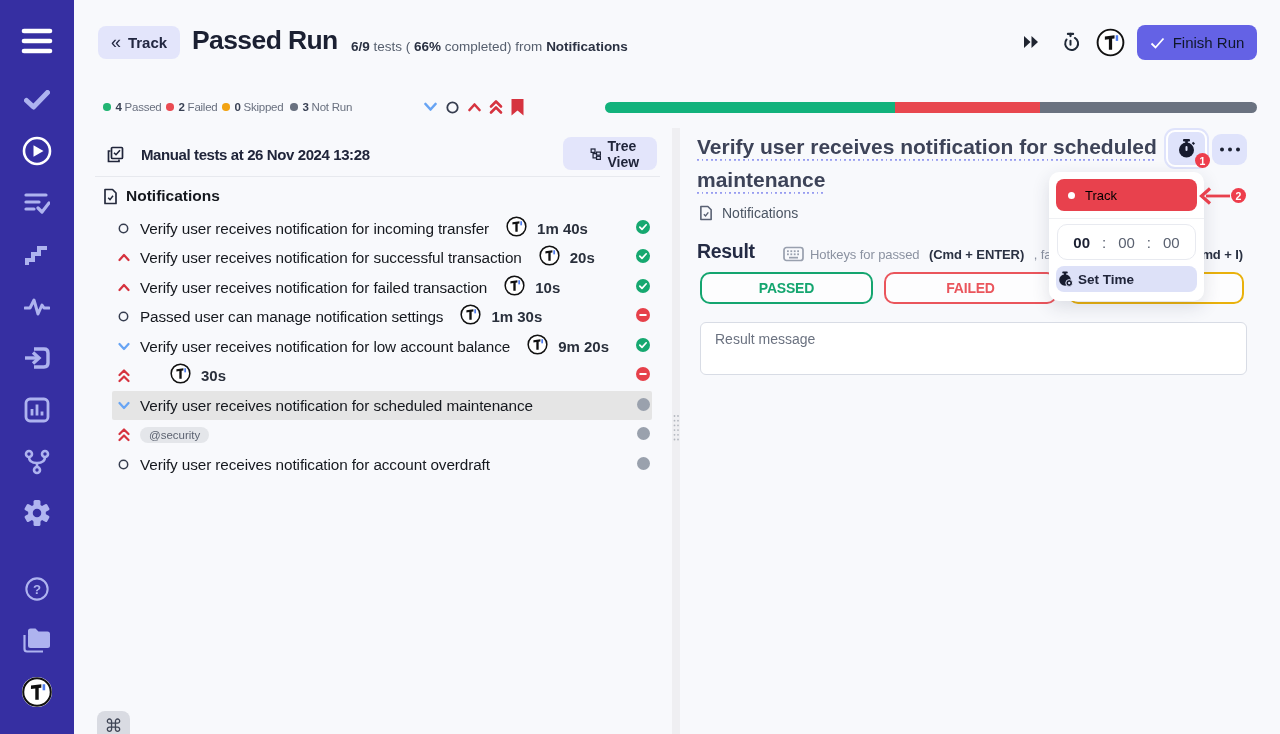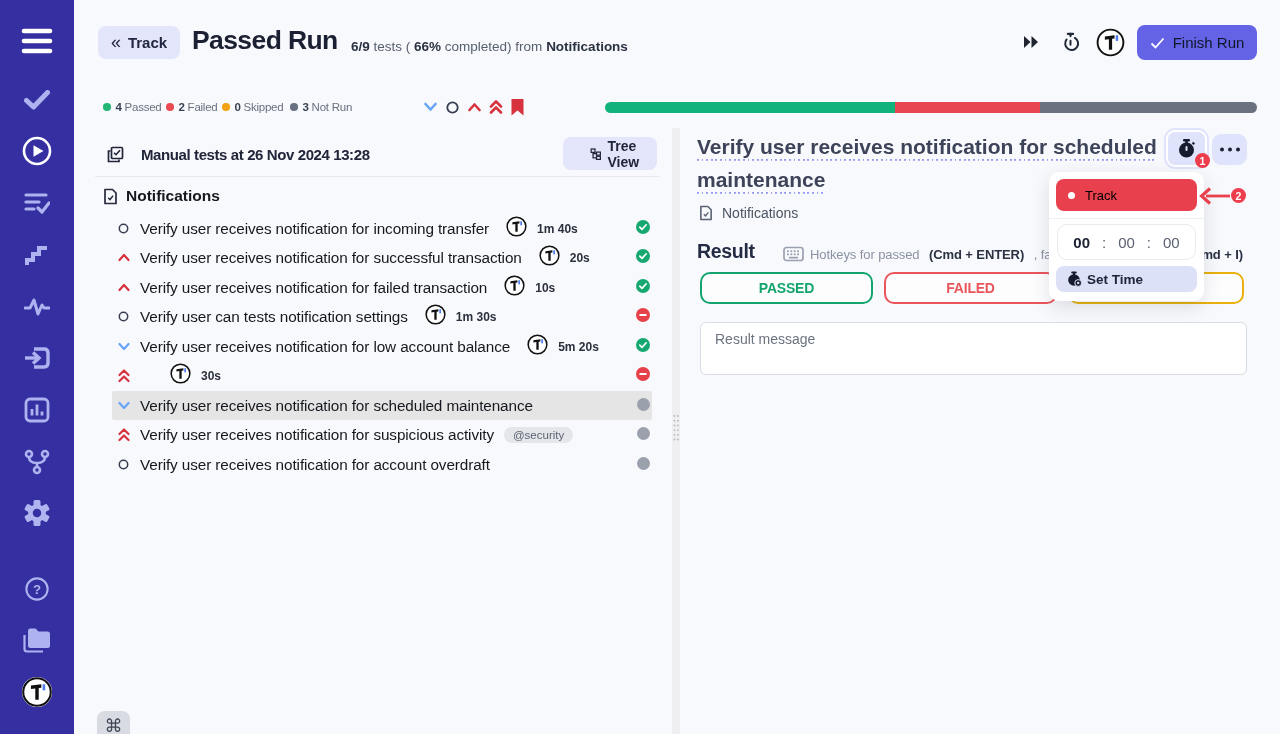--- a/index.html
+++ b/index.html
@@ -25,21 +25,21 @@
 
 #lhead { left:107px; top:138px; width:550px; height:32px; display:flex; align-items:center;gap:7px; }
 #lhead .t { font-size:15px; font-weight:700; color:#20253a; margin-left:10px; letter-spacing:-0.4px; }
 #treeview { left:563px; top:137px; width:94px; height:33px; background:#e3e5fb; border-radius:8px; display:flex; align-items:center; justify-content:center; gap:6px; font-size:14px; font-weight:700; color:#20253a;padding-left:27px; }
 #ldiv { left:95px; top:176px; width:565px; height:1px; background:#e7e9ee; }
 #group { left:103px; top:187px; display:flex; align-items:center; gap:8px; font-size:15.5px; font-weight:700; color:#15181e; }
 .row { position:absolute; left:112px; width:540px; height:29px; display:flex; align-items:center; }
 .row .pr { width:13px; margin-left:5px; display:flex; justify-content:center; }
 .row .nm { margin-left:10px; font-size:15.3px; color:#15181e; letter-spacing:-0.1px; white-space:nowrap; }
 .row .tl { margin-left:17px; }
-.row .dur { margin-left:10px; font-size:12px; font-weight:700; color:#2a303c; }
+.row .dur { margin-left:10px; font-size:15px; font-weight:700; color:#2a303c; }
 .row .st { position:absolute; right:2px; }
 .rowsel { background:#e5e5e5; border-radius:2px; }
 .chip { margin-left:10px; background:#e4e6ea; border-radius:9px; padding:2px 9px; font-size:11.5px; color:#5d6472; }
 
 #vdiv { left:672px; top:128px; width:8px; height:606px; background:#efeff2; }
 
 #rtitle { left:697px; top:130px; width:520px; font-size:21px; font-weight:700; color:#3d4358; line-height:33px; white-space:nowrap; }
 #rtitle span { background-image:repeating-linear-gradient(to right, #979cf0 0 1.8px, transparent 1.8px 4.6px); background-position:left bottom; background-size:100% 1.8px; background-repeat:no-repeat; padding-bottom:3px; }
 #swbtn { left:1166px; top:130px; width:41px; height:37px; background:#dfe3fb; border:2px solid #fff; box-shadow:0 0 0 2px #dfe3fb; border-radius:9px; display:flex; align-items:center; justify-content:center; }
 #dotsbtn { left:1212px; top:134px; width:35px; height:31px; background:#dfe3fb; border-radius:9px; display:flex; align-items:center; justify-content:center; font-weight:800; color:#1b2032; font-size:15px; letter-spacing:1px; }
@@ -51,21 +51,21 @@
 .rbtn { position:absolute; top:272px; height:32px; border-radius:10px; border:2px solid; display:flex; align-items:center; justify-content:center; font-size:14px; font-weight:700; letter-spacing:-0.2px; background:#fdfdfe; }
 #ta { left:700px; top:322px; width:547px; height:53px; background:#fff; border:1px solid #d8dce5; border-radius:6px; font-size:14px; color:#6b7280; padding:8px 14px; }
 
 #popup { left:1049px; top:172px; width:155px; height:129px; background:#fff; border-radius:10px; box-shadow:0 6px 18px rgba(40,50,80,0.14); }
 #track { position:absolute; left:7px; top:7px; width:141px; height:32px; background:#e8414d; border-radius:8px; color:#000000; font-size:13.5px; display:flex; align-items:center; justify-content:flex-start; padding-left:12px; gap:10px; font-size:13px; }
 #track .rec { width:7px; height:7px; background:#fff; border-radius:50%; }
 #pdiv { position:absolute; left:0; top:46px; width:155px; height:1px; background:#eff0f3; }
 #timebox { position:absolute; left:8px; top:52px; width:139px; height:36px; border:1.5px solid #e8eaf0; border-radius:10px; display:flex; align-items:center; justify-content:center; gap:12px; font-size:15px; color:#6b7280; }
 #timebox b { color:#1b2032; font-weight:800; }
 #timebox span { color:#5a6170; }
-#settime { position:absolute; left:7px; top:94px; width:141px; height:26px; background:#dde1f8; border-radius:8px; display:flex; align-items:center; justify-content:flex-start; padding-left:11px; gap:5px; font-size:13.5px; font-weight:700; color:#20253a; }
+#settime { position:absolute; left:7px; top:94px; width:141px; height:26px; background:#dde1f8; border-radius:8px; display:flex; align-items:center; justify-content:flex-start; padding-left:2px; gap:5px; font-size:13.5px; font-weight:700; color:#20253a; }
 #cmdbtn { left:97px; top:711px; width:33px; height:30px; background:#d9dbe2; border-radius:8px; display:flex; align-items:center; justify-content:center; font-size:18px; color:#3f4555; }
 </style>
 </head>
 <body>
 <div id="sidebar">
 
   <svg class="sicon" style="top:41px" width="32" height="28" viewBox="0 0 32 28">
       <g stroke="#fff" stroke-width="4.6" stroke-linecap="round">
         <line x1="3" y1="4" x2="29" y2="4"></line>
         <line x1="3" y1="14" x2="29" y2="14"></line>
@@ -277,21 +277,21 @@
         <circle cx="7" cy="7" r="7" fill="#16a870"></circle>
         <path d="M3.8 7.2 L6 9.4 L10.2 4.8" fill="none" stroke="#fff" stroke-width="1.7" stroke-linecap="round" stroke-linejoin="round"></path>
       </svg></span>
 </div>
 <div class="row" style="top:302px">
   <span class="pr">
       <svg width="11" height="11" viewBox="0 0 11 11">
         <circle cx="5.5" cy="5.5" r="4.2" fill="none" stroke="#363d4f" stroke-width="1.5"></circle>
       </svg>
     </span>
-  <span class="nm">Verify user can tests notification settings</span>
+  <span class="nm">Passed user can manage notification settings</span>
   <span class="tl"><svg width="21" height="21" viewBox="0 0 36 36">
         <circle cx="18" cy="18" r="16" fill="#fff" stroke="#111" stroke-width="2.6"></circle>
         <path d="M11 10.5 L23 9 L23 13 L20 13.4 L20 27 L16 27 L16 13.9 L11 14.5 Z" fill="#111"></path>
         <rect x="24.5" y="9" width="3" height="7" fill="#4f7df0"></rect>
       </svg></span>
   <span class="dur">1m 30s</span>
   <span class="st"><svg width="14" height="14" viewBox="0 0 14 14">
         <circle cx="7" cy="7" r="7" fill="#e6404a"></circle>
         <rect x="3.2" y="5.9" width="7.6" height="2.2" rx="1.1" fill="#fff"></rect>
       </svg></span>
@@ -301,21 +301,21 @@
       <svg width="12" height="9" viewBox="0 0 12 9">
         <path d="M1.5 2 L6 7 L10.5 2" fill="none" stroke="#67a4f4" stroke-width="2.2" stroke-linecap="round" stroke-linejoin="round"></path>
       </svg>
     </span>
   <span class="nm">Verify user receives notification for low account balance</span>
   <span class="tl"><svg width="21" height="21" viewBox="0 0 36 36">
         <circle cx="18" cy="18" r="16" fill="#fff" stroke="#111" stroke-width="2.6"></circle>
         <path d="M11 10.5 L23 9 L23 13 L20 13.4 L20 27 L16 27 L16 13.9 L11 14.5 Z" fill="#111"></path>
         <rect x="24.5" y="9" width="3" height="7" fill="#4f7df0"></rect>
       </svg></span>
-  <span class="dur">5m 20s</span>
+  <span class="dur">9m 20s</span>
   <span class="st"><svg width="14" height="14" viewBox="0 0 14 14">
         <circle cx="7" cy="7" r="7" fill="#16a870"></circle>
         <path d="M3.8 7.2 L6 9.4 L10.2 4.8" fill="none" stroke="#fff" stroke-width="1.7" stroke-linecap="round" stroke-linejoin="round"></path>
       </svg></span>
 </div>
 <div class="row" style="top:361px">
   <span class="pr">
       <svg width="12" height="14" viewBox="0 0 12 14">
         <path d="M1.5 6 L6 1.5 L10.5 6" fill="none" stroke="#d6333f" stroke-width="2.2" stroke-linecap="round" stroke-linejoin="round"></path>
         <path d="M1.5 12 L6 7.5 L10.5 12" fill="none" stroke="#d6333f" stroke-width="2.2" stroke-linecap="round" stroke-linejoin="round"></path>
@@ -343,21 +343,20 @@
         <circle cx="6.5" cy="6.5" r="6.5" fill="#9aa1ad"></circle>
       </svg></span>
 </div>
 <div class="row" style="top:420px">
   <span class="pr">
       <svg width="12" height="14" viewBox="0 0 12 14">
         <path d="M1.5 6 L6 1.5 L10.5 6" fill="none" stroke="#d6333f" stroke-width="2.2" stroke-linecap="round" stroke-linejoin="round"></path>
         <path d="M1.5 12 L6 7.5 L10.5 12" fill="none" stroke="#d6333f" stroke-width="2.2" stroke-linecap="round" stroke-linejoin="round"></path>
       </svg>
     </span>
-  <span class="nm">Verify user receives notification for suspicious activity</span>
   <span class="chip">@security</span>
   <span class="st"><svg width="13" height="13" viewBox="0 0 13 13">
         <circle cx="6.5" cy="6.5" r="6.5" fill="#9aa1ad"></circle>
       </svg></span>
 </div>
 <div class="row" style="top:450px">
   <span class="pr">
       <svg width="11" height="11" viewBox="0 0 11 11">
         <circle cx="5.5" cy="5.5" r="4.2" fill="none" stroke="#363d4f" stroke-width="1.5"></circle>
       </svg>

